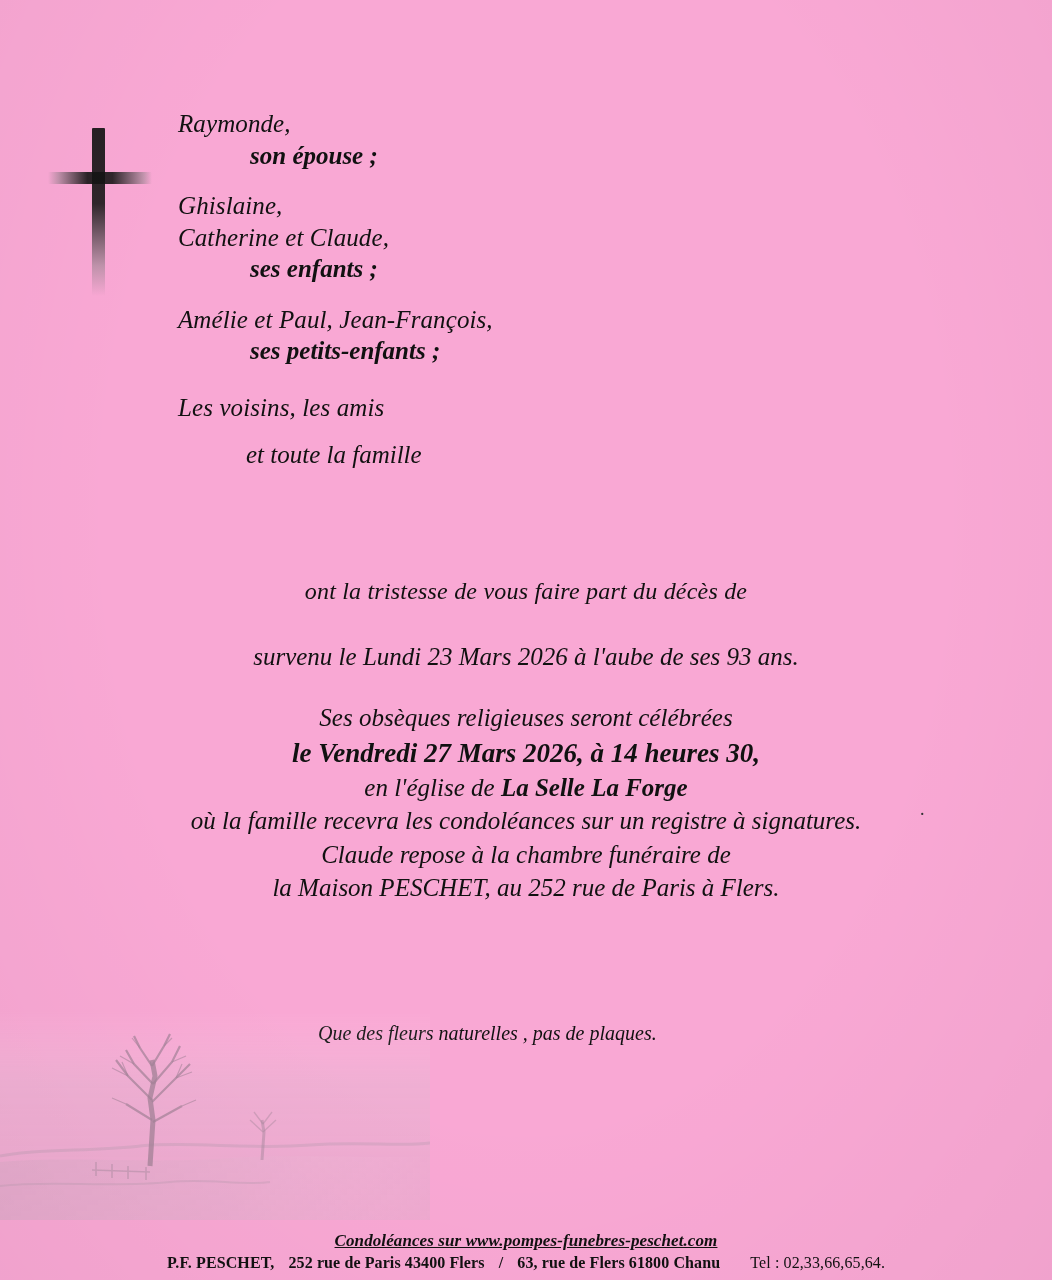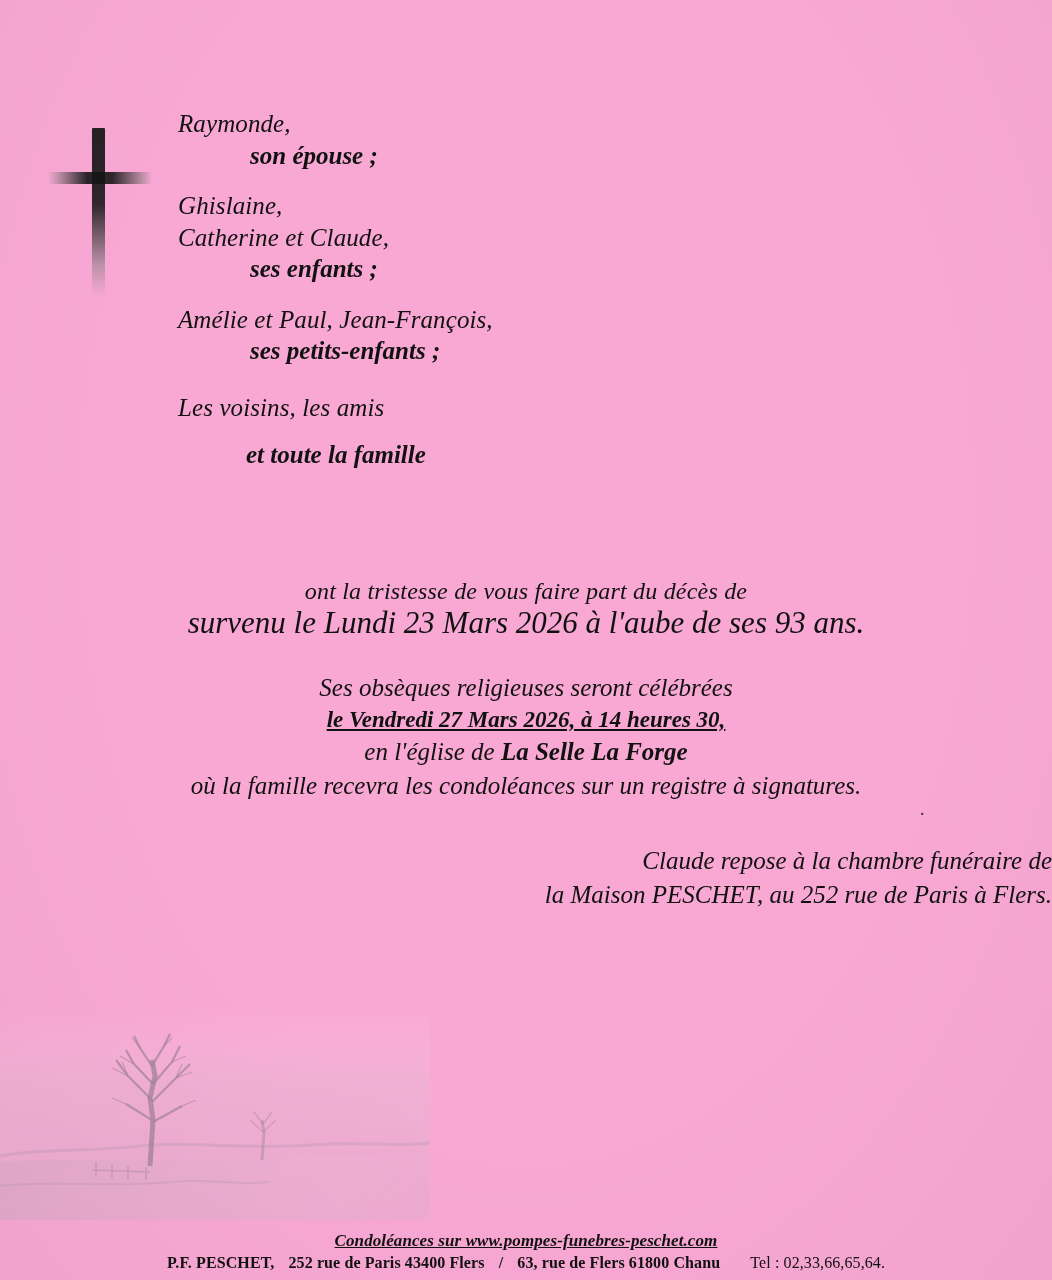--- a/index.html
+++ b/index.html
@@ -91,21 +91,20 @@
     line-height: 1.3;
     padding-left: 72px;
   }
   .fam-group.families .fam-line { font-size: 25px; }
   .fam-group.neighbors { margin-top: 24px; }
   .fam-all {
     font-style: italic;
     font-size: 25px;
     padding-left: 68px;
     margin-top: 10px;
-    font-weight: bold;
   }
 
   
   .announce {
     position: absolute;
     left: 0;
     right: 0;
     top: 578px;
     text-align: center;
   }
@@ -117,45 +116,43 @@
   .announce .deceased {
     font-style: italic;
     font-weight: bold;
     font-size: 52px;
     letter-spacing: 0.5px;
     margin-top: 22px;
     margin-bottom: 18px;
   }
   .announce .death-info {
     font-style: italic;
-    font-size: 31px;
+    font-size: 25px;
     margin-bottom: 30px;
+    margin-top: 38px;
   }
 
   .service {
     line-height: 1.34;
   }
   .service .s-line {
     font-style: italic;
     font-size: 25px;
   }
   .service .s-strong {
     font-style: italic;
     font-weight: bold;
-    font-size: 23px;
-    text-decoration: underline;
+    font-size: 27px;
   }
   .service .s-mixed .bold {
     font-weight: bold;
   }
 
   .repose {
-    margin-top: 42px;
     line-height: 1.34;
-    text-align: right;
   }
   .repose .r-line {
     font-style: italic;
     font-size: 25px;
   }
 
   .flowers {
     position: absolute;
     left: 318px;
     top: 1022px;
@@ -261,20 +258,21 @@
       <div class="s-line s-mixed"><span>en l'église de </span><span class="bold">La Selle La Forge</span></div>
       <div class="s-line">où la famille recevra les condoléances sur un registre à signatures.</div>
     </div>
 
     <div class="repose">
       <div class="r-line">Claude repose à la chambre funéraire de</div>
       <div class="r-line">la Maison PESCHET, au 252 rue de Paris à Flers.</div>
     </div>
   </div>
 
+  <div class="flowers">Que des fleurs naturelles , pas de plaques.</div>
 
   <div class="artifact a1">.</div>
 
   <div class="landscape">
     <svg viewBox="0 0 430 240" xmlns="http://www.w3.org/2000/svg">
       <defs>
         <linearGradient id="fade" x1="0" y1="0" x2="1" y2="0">
           <stop offset="0%" stop-color="#9aa0a4" stop-opacity="0.55"></stop>
           <stop offset="55%" stop-color="#b9bec1" stop-opacity="0.35"></stop>
           <stop offset="100%" stop-color="#ffffff" stop-opacity="0"></stop>

